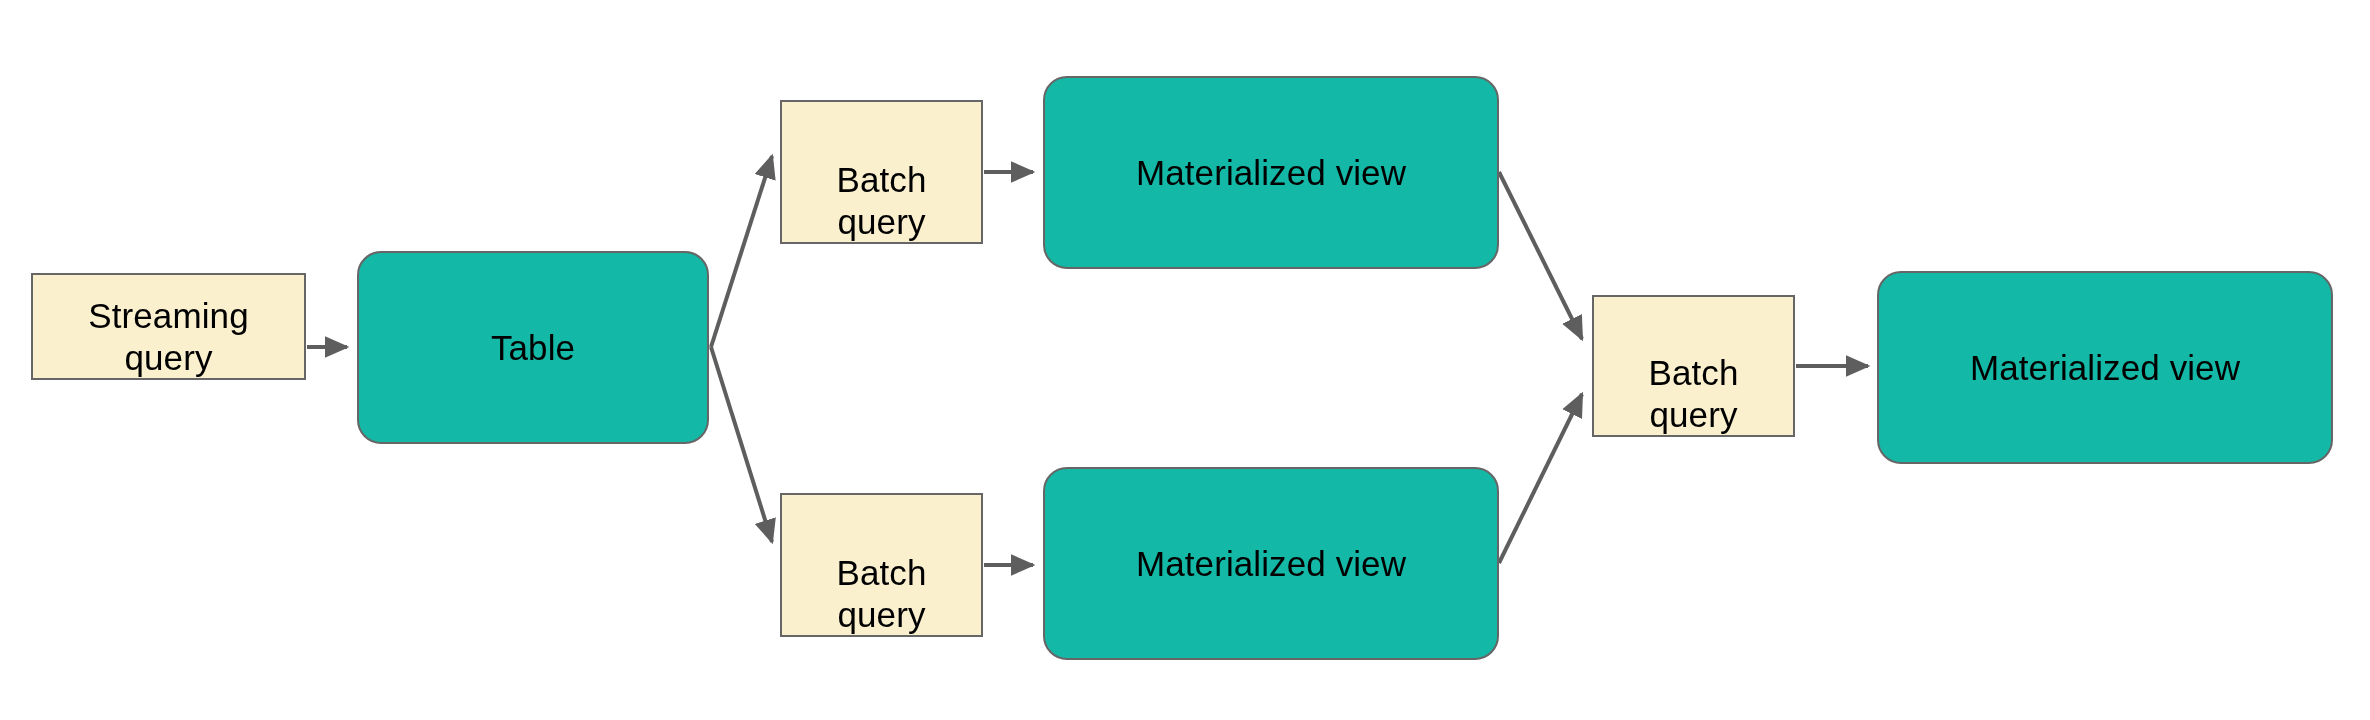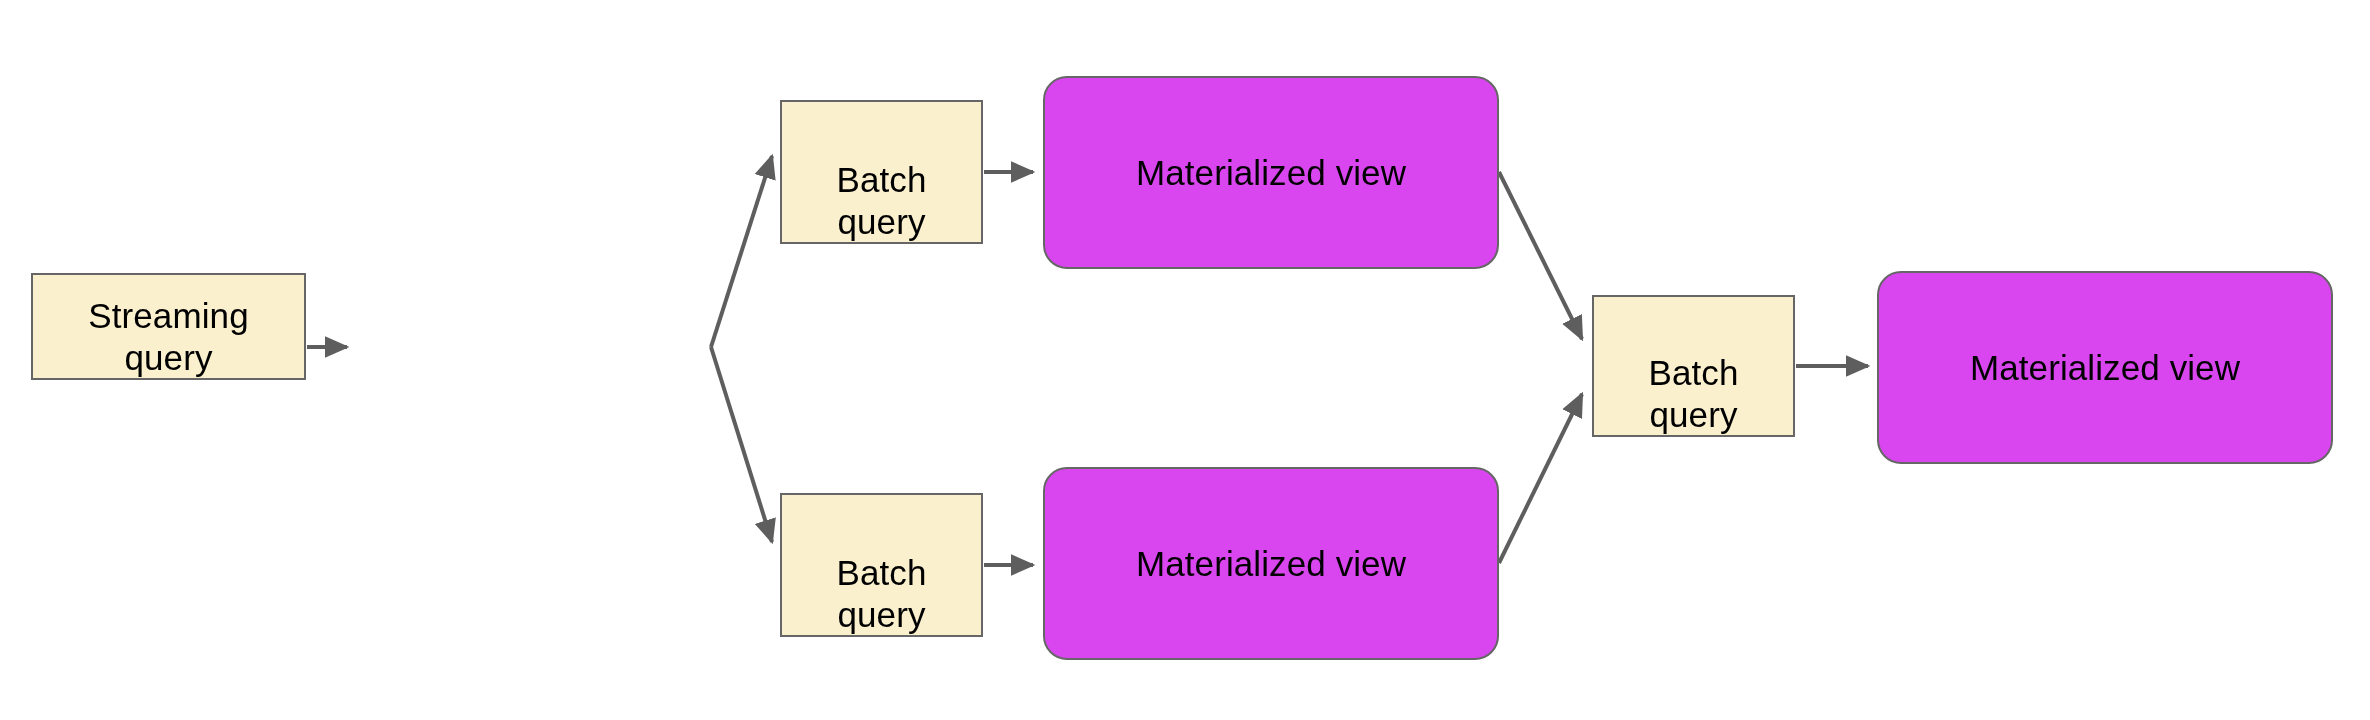--- a/index.html
+++ b/index.html
@@ -40,21 +40,21 @@
     line-height: 1.18;
     letter-spacing: 0.1px;
     white-space: pre-line;
   }
   .node.process {
     background: #FAF0CE;
     border-radius: 0;
     align-items: flex-end;
   }
   .node.store {
-    background: #d946ef;
+    background: #14b8a6;
     border-radius: 24px;
   }
   .node-label {
     display: block;
     padding: 0 6px;
   }
 </style>
 </head>
 <body>
 
@@ -82,20 +82,23 @@
     <line x1="1499" y1="563" x2="1582" y2="394" stroke="#5E5E5E" stroke-width="4" marker-end="url(#arrowhead)"></line>
 
     <line x1="1796" y1="366" x2="1868" y2="366" stroke="#5E5E5E" stroke-width="4" marker-end="url(#arrowhead)"></line>
   </svg>
 
   <div class="node process" style="left:31px; top:273px; width:275px; height:107px;">
     <span class="node-label">Streaming
 query</span>
   </div>
 
+  <div class="node store" style="left:357px; top:251px; width:352px; height:193px;">
+    <span class="node-label">Table</span>
+  </div>
 
   <div class="node process" style="left:780px; top:100px; width:203px; height:144px;">
     <span class="node-label">Batch
 query</span>
   </div>
 
   <div class="node store" style="left:1043px; top:76px; width:456px; height:193px;">
     <span class="node-label">Materialized view</span>
   </div>
 

